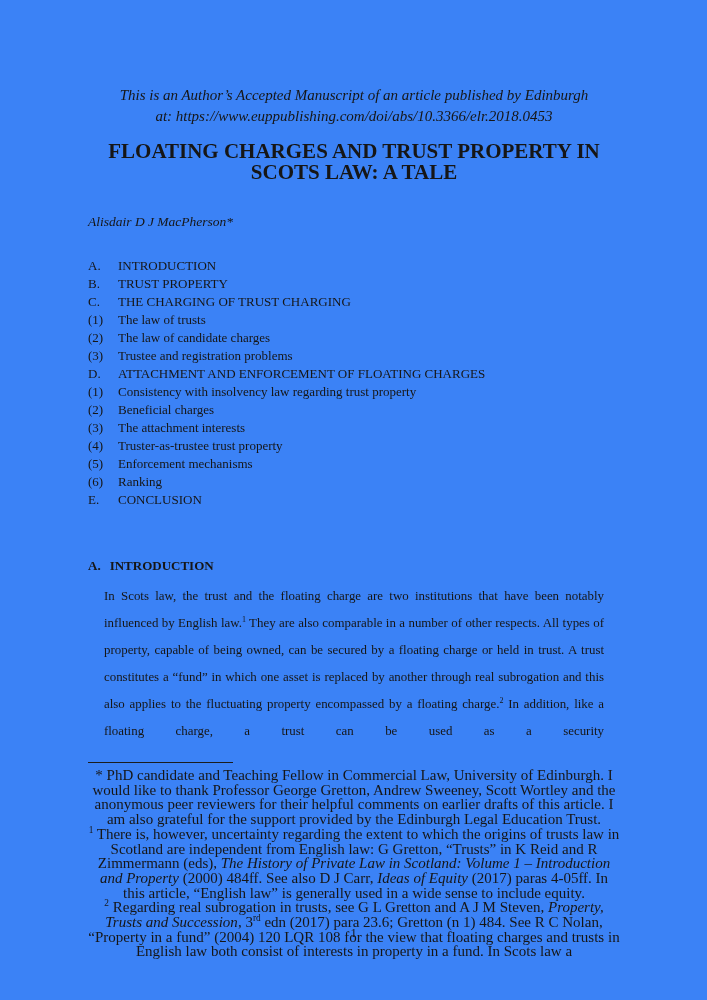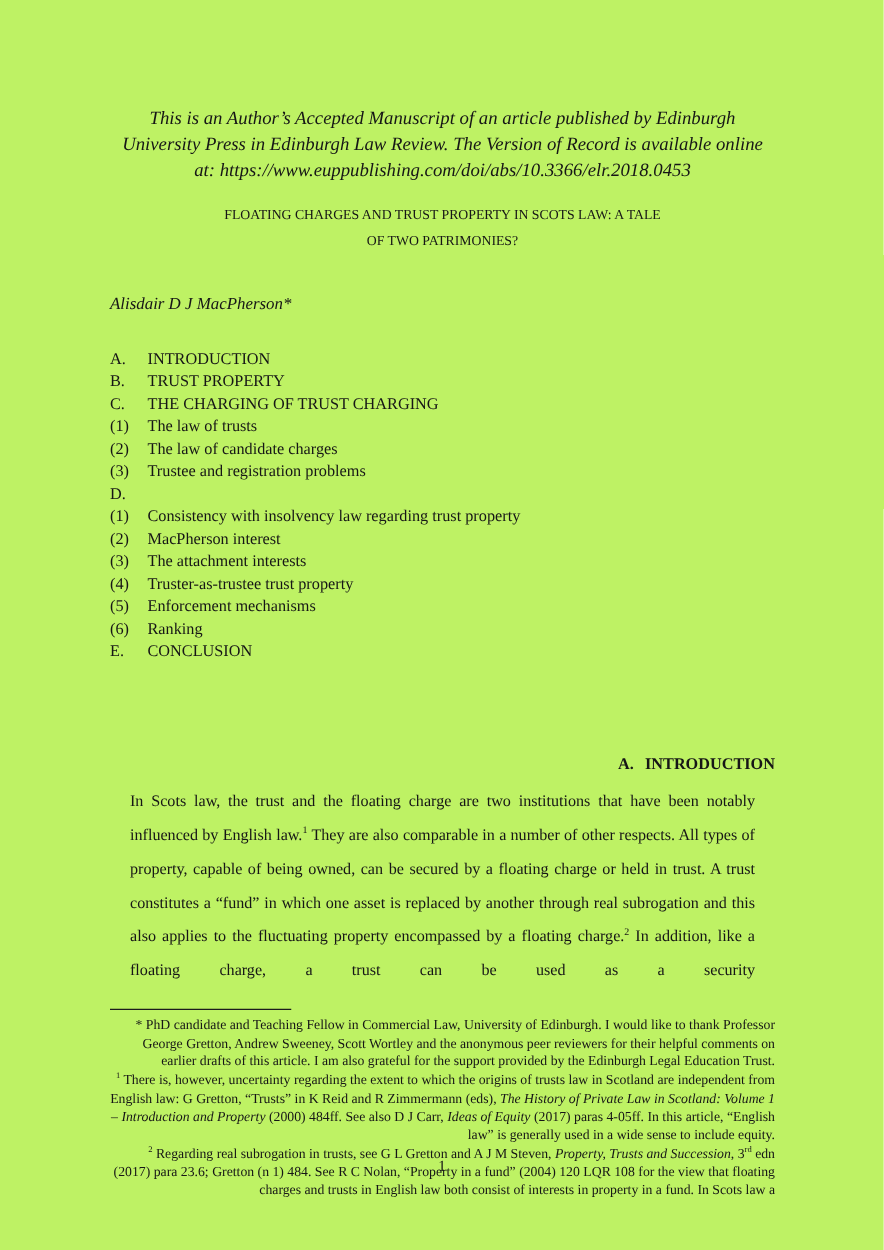--- a/index.html
+++ b/index.html
@@ -1,53 +1,51 @@
 <!DOCTYPE html>
 <html><head>
 <meta charset="utf-8">
 <style>
   * { box-sizing: border-box; }
   html, body { margin: 0; padding: 0; background: #ffffff; }
   .page {
-    width: 707px; height: 1000px; background: #bef264; color: #161616;
+    width: 707px; height: 1000px; background: #3b82f6; color: #161616;
     font-family: "Liberation Serif", "DejaVu Serif", serif;
     position: relative; padding: 85px 87px 0 88px; overflow: hidden;
   }
   .notice { font-style: italic; text-align: center; font-size: 15px; line-height: 21px; }
-  .title { font-weight: normal; text-align: center; font-size: 11px; line-height: 21px; margin-top: 14px; }
+  .title { font-weight: bold; text-align: center; font-size: 21px; line-height: 21px; margin-top: 14px; }
   .author { font-style: italic; font-size: 13.5px; line-height: 18px; margin-top: 30px; }
   .toc { margin-top: 26px; font-size: 13px; }
   .toc-row { display: flex; line-height: 18px; }
   .toc-marker { flex: 0 0 30px; }
-  .heading { font-weight: bold; text-align: right; font-size: 13px; line-height: 18px; margin-top: 72px; }
+  .heading { font-weight: bold; text-align: left; font-size: 13px; line-height: 18px; margin-top: 48px; }
   .hgap { display: inline-block; width: 9px; }
   .body-par {
     font-size: 12.9px; line-height: 27px; margin: 8px 16px 0;
     text-align: justify; text-align-last: justify;
   }
   sup { font-size: 0.62em; vertical-align: super; line-height: 0; }
   .fn-rule { width: 145px; border-top: 1px solid #1c1c1c; margin-top: 17px; }
-  .footnotes { font-size: 11px; line-height: 14.7px; margin-top: 5px; text-align: right; }
+  .footnotes { font-size: 15px; line-height: 14.7px; margin-top: 5px; text-align: center; }
   .seg-i { font-style: italic; }
   .page-number { position: absolute; left: 0; right: 0; top: 926px; text-align: center; font-size: 12.5px; }
 </style>
 </head>
 <body>
 
 <div class="page">
 
   <div class="notice">
     <div>This is an Author’s Accepted Manuscript of an article published by Edinburgh</div>
-    <div>University Press in Edinburgh Law Review. The Version of Record is available online</div>
     <div>at: https://www.euppublishing.com/doi/abs/10.3366/elr.2018.0453</div>
   </div>
 
   <div class="title">
     <div>FLOATING CHARGES AND TRUST PROPERTY IN SCOTS LAW: A TALE</div>
-    <div>OF TWO PATRIMONIES?</div>
   </div>
 
   <div class="author">Alisdair D J MacPherson*</div>
 
   <div class="toc">
     <div class="toc-row">
         <span class="toc-marker">A.</span>
         <span>INTRODUCTION</span>
       </div>
     <div class="toc-row">
@@ -65,28 +63,29 @@
     <div class="toc-row">
         <span class="toc-marker">(2)</span>
         <span>The law of candidate charges</span>
       </div>
     <div class="toc-row">
         <span class="toc-marker">(3)</span>
         <span>Trustee and registration problems</span>
       </div>
     <div class="toc-row">
         <span class="toc-marker">D.</span>
+        <span>ATTACHMENT AND ENFORCEMENT OF FLOATING CHARGES</span>
       </div>
     <div class="toc-row">
         <span class="toc-marker">(1)</span>
         <span>Consistency with insolvency law regarding trust property</span>
       </div>
     <div class="toc-row">
         <span class="toc-marker">(2)</span>
-        <span>MacPherson interest</span>
+        <span>Beneficial charges</span>
       </div>
     <div class="toc-row">
         <span class="toc-marker">(3)</span>
         <span>The attachment interests</span>
       </div>
     <div class="toc-row">
         <span class="toc-marker">(4)</span>
         <span>Truster-as-trustee trust property</span>
       </div>
     <div class="toc-row">

